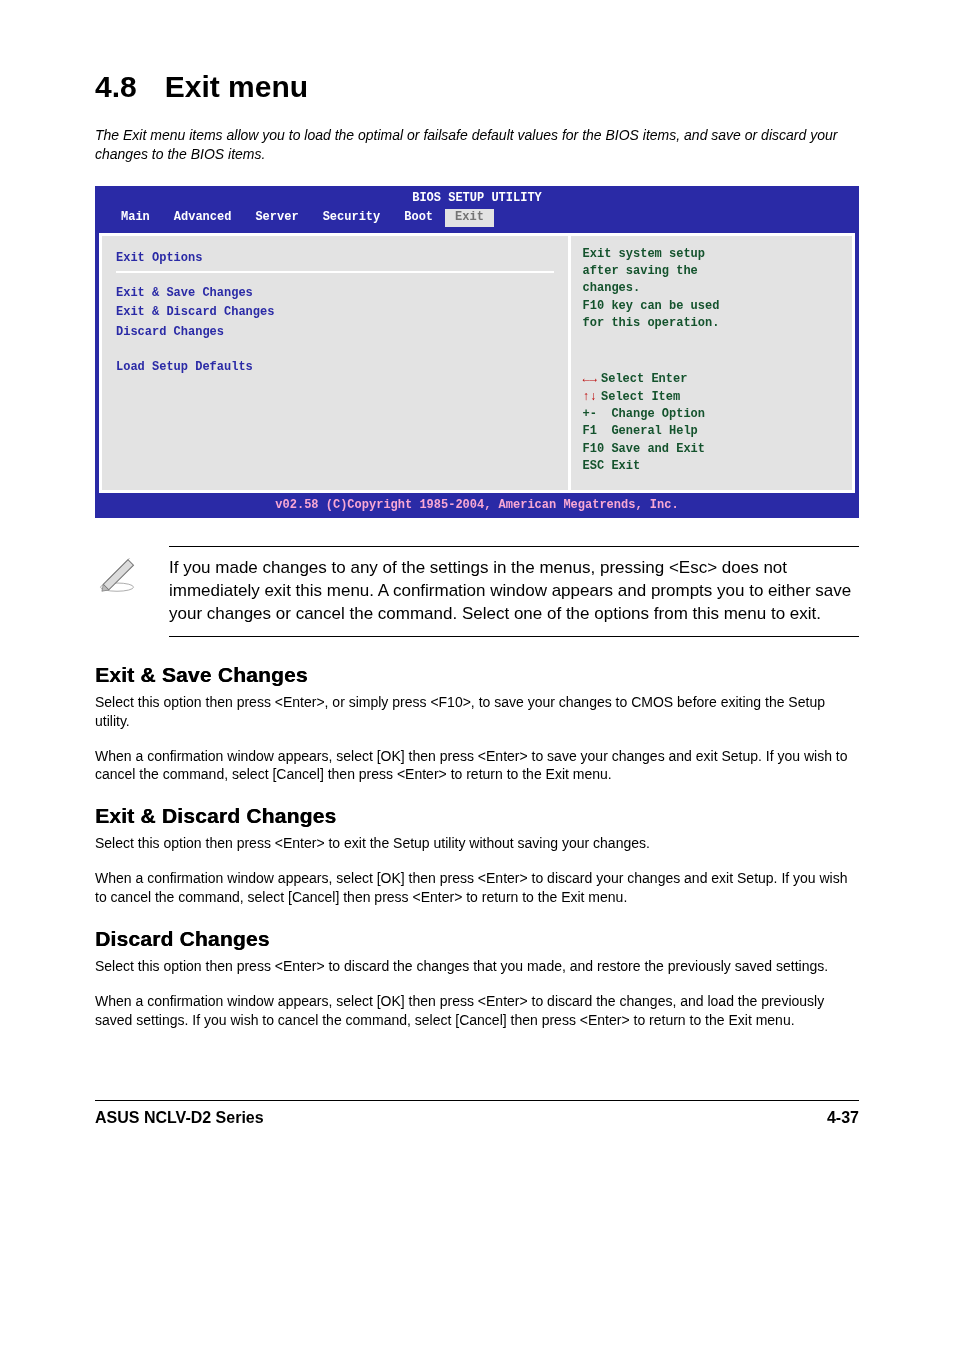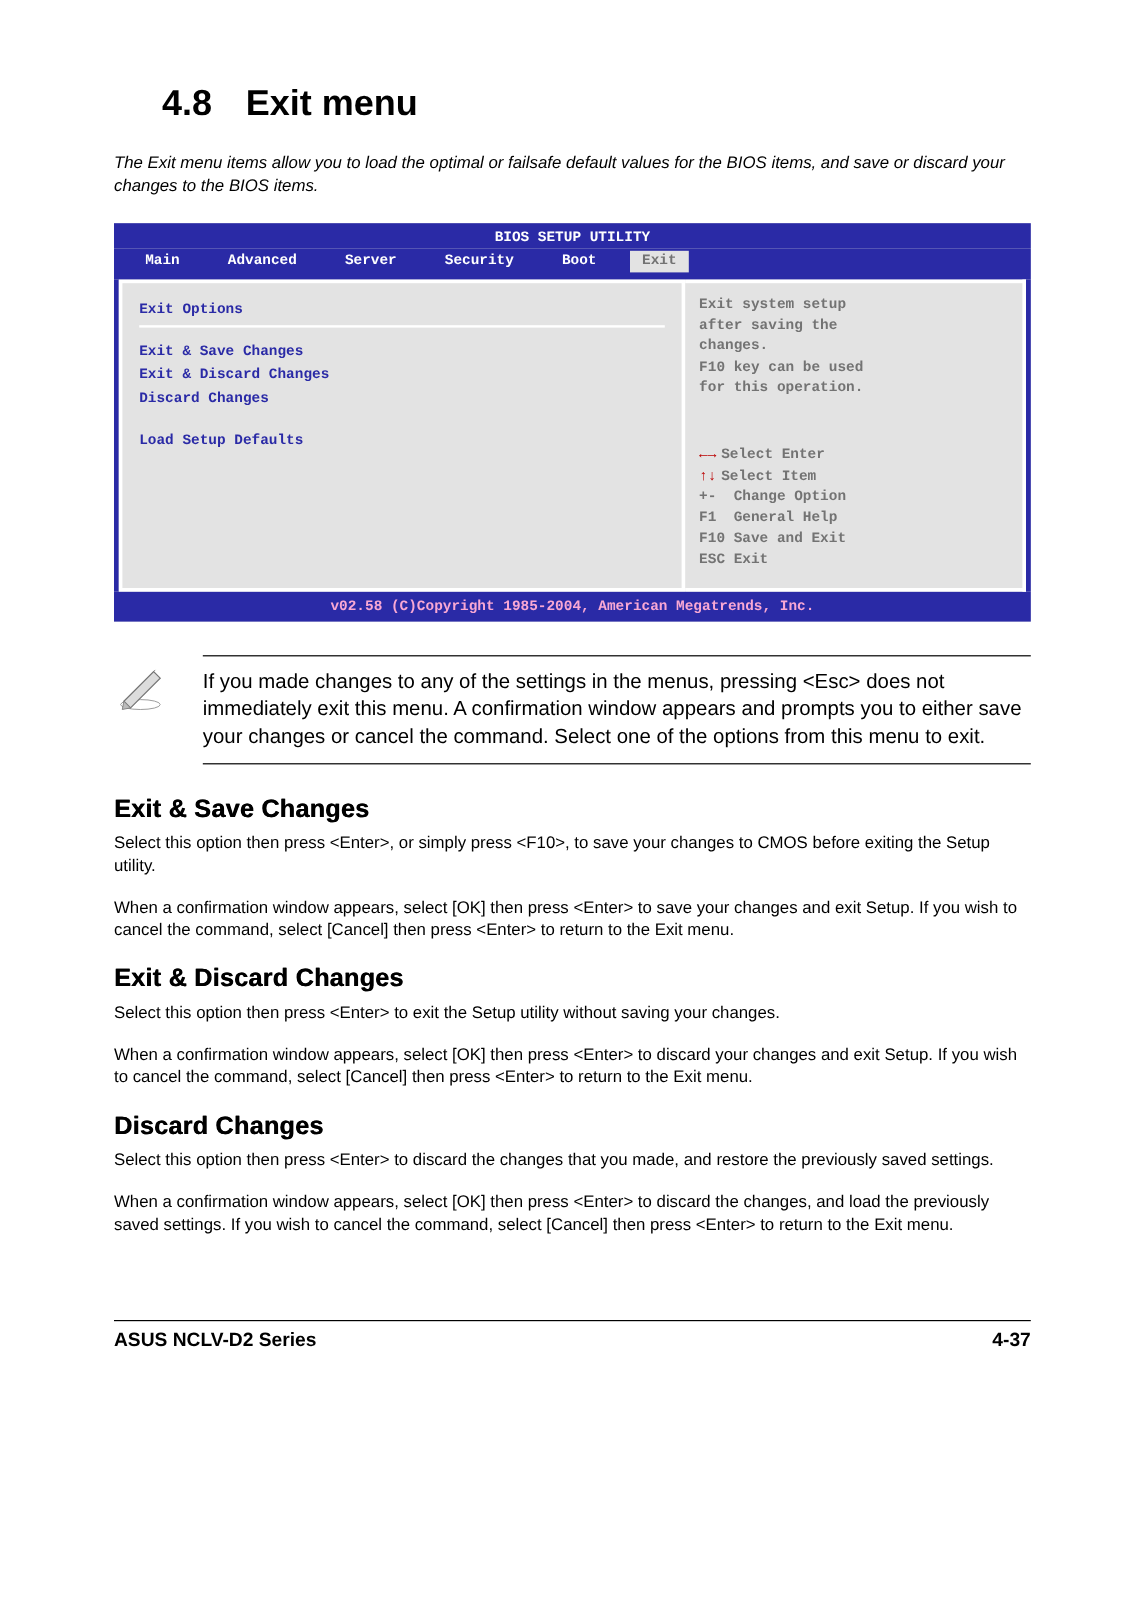--- a/index.html
+++ b/index.html
@@ -8,36 +8,35 @@
     font-family: Arial, Helvetica, sans-serif;
     width: 954px;
     margin: 0 auto;
     color: #000;
     padding: 70px 95px 40px 95px;
   }
   h1.section-title {
     font-size: 30px;
     font-weight: bold;
     margin-bottom: 22px;
-    margin-left: 40px;
   }
   h1.section-title .num { display:inline-block; margin-right: 28px; }
   p.intro { font-size: 14px; line-height: 1.35; margin-bottom: 22px; font-style: italic; }
 
   
   .bios {
     width: 100%;
     background: #e3e3e3;
     font-family: "Courier New", monospace;
     font-size: 12px;
     font-weight: bold;
     line-height: 1.45;
   }
   .bios .title-row { background: #2a2aa6; color:#fff; text-align:center; padding:4px 0 0 0; }
-  .bios .menu-row { background: #2a2aa6; color:#fff; display:flex; padding:2px 14px 6px; gap:16px; }
+  .bios .menu-row { background: #2a2aa6; color:#fff; display:flex; padding:2px 14px 6px; gap:0; }
   .bios .menu-row span { flex: none; }
   .bios .menu-row .m { padding: 0 12px; }
   .bios .menu-row .active { background:#e3e3e3; color:#737373; padding:0 10px; }
   .bios .body { display:flex; border-left:4px solid #2a2aa6; border-right:4px solid #2a2aa6; }
   .bios .left {
     flex: 1.7;
     border: 3px solid #fff;
     border-right-width: 3px;
     padding: 14px 14px 18px;
     color:#2a2aa6;
@@ -47,21 +46,21 @@
   .bios .left .opt-title { color:#2a2aa6; margin-bottom:4px;}
   .bios .left .hr { background:#fff; height:2px; width:100%; margin-bottom:12px; }
   .bios .left .items { color:#2a2aa6; }
   .bios .left .items div { margin-bottom:2px; }
   .bios .left .items .gap { height:14px; }
   .bios .right {
     flex: 1;
     border: 3px solid #fff;
     border-left: none;
     padding: 10px 12px 14px;
-    color:#737373;
+    color:#14532d;
     display:flex; flex-direction:column; justify-content:space-between;
   }
   .bios .right .help-top div { }
   .bios .right .keys div { white-space:pre; }
   .bios .right .keys .arrows-lr::before { content:"\2190\2192"; color:#b00; margin-right:4px;}
   .bios .right .keys .arrows-ud::before { content:"\2191\2193"; color:#b00; margin-right:4px;}
   .bios .footer { background:#2a2aa6; color:#f9a8d4; text-align:center; padding:4px 0;}
 
   
   .note {

